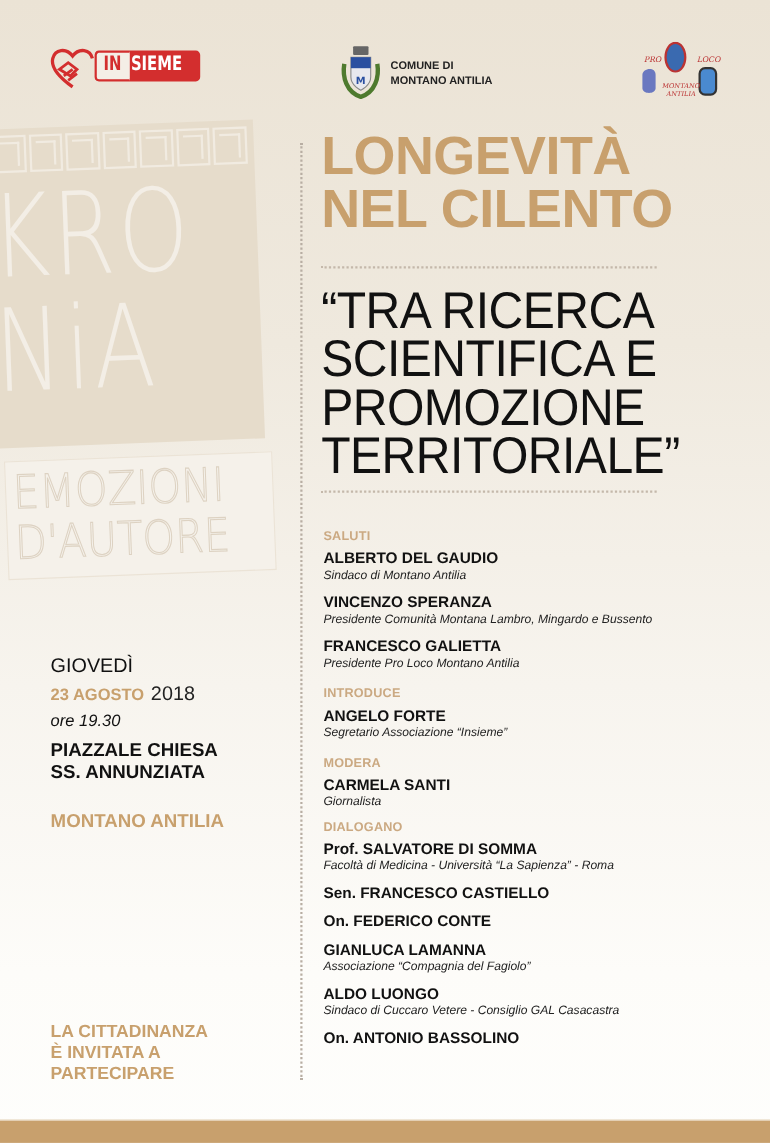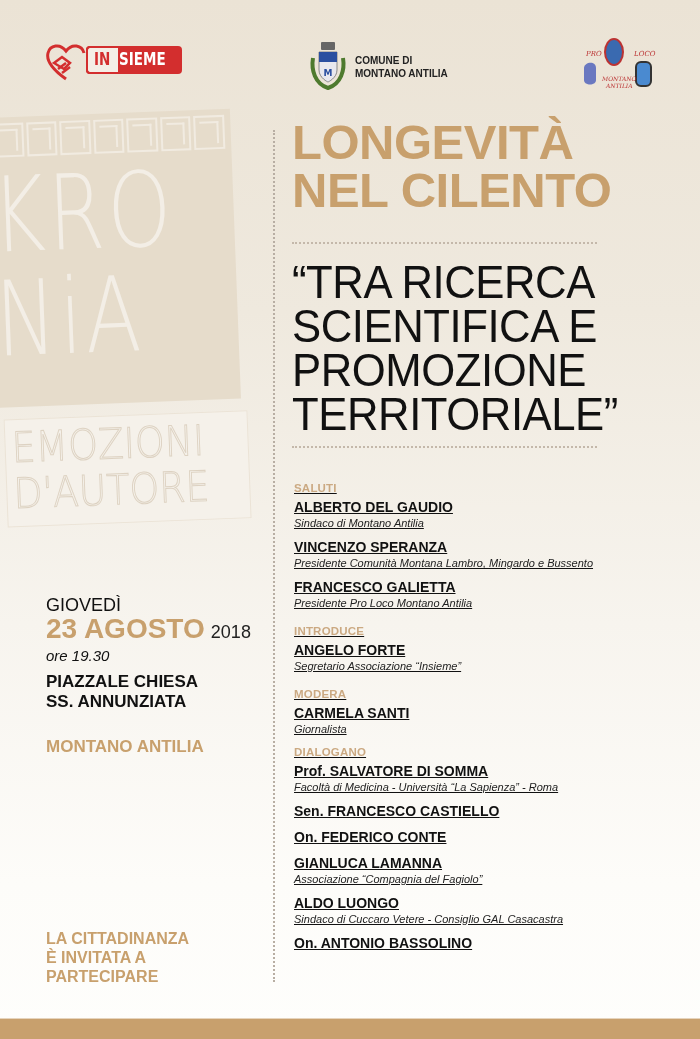--- a/index.html
+++ b/index.html
@@ -96,34 +96,34 @@
   .dots-h {
     position: absolute; left: 292px; width: 305px; height: 0;
     border-top: 2px dotted #c4b8aa;
   }
   .subtitle {
     position: absolute; left: 292px; top: 260px;
     font-size: 47px; line-height: 44px; color: #111; font-weight: normal; letter-spacing: -0.5px;
     transform: scaleX(0.93); transform-origin: left;
   }
 
-  .program { position: absolute; left: 294px; top: 481px; width: 400px; text-decoration: underline; }
+  .program { position: absolute; left: 294px; top: 481px; width: 400px; }
   .sec-label {
     font-size: 11.5px; font-weight: bold; color: #cba982; letter-spacing: 0.2px; margin-bottom: 4px; line-height: 14px;
   }
   .person { margin-bottom: 9px; }
   .person .name { font-size: 14px; font-weight: bold; color: #111; line-height: 17px; }
   .person .role { font-size: 11px; font-style: italic; color: #222; line-height: 14px; }
   .sec { margin-bottom: 2px; }
 
   
   .when { position: absolute; left: 46px; top: 570px; }
   .when .day { font-size: 18px; color: #111; line-height: 22px; margin-top: 24px; }
   .when .date-row { font-size: 22px; line-height: 26px; }
-  .when .date { font-weight: bold; color: #c8a06d; font-size: 28px; }
+  .when .date { font-weight: bold; color: #c8a06d; font-size: 15px; }
   .when .year { color: #222; font-size: 18px; }
   .when .time { font-size: 15px; font-style: italic; color: #111; margin-top: 2px; }
   .where { position: absolute; left: 46px; top: 672px; font-size: 17px; line-height: 20px; color: #111; font-weight: bold; }
   .town { position: absolute; left: 46px; top: 737px; font-size: 17px; font-weight: bold; color: #c8a06d; }
   .invite { position: absolute; left: 46px; top: 929px; font-size: 16px; font-weight: bold; color: #c8a06d; line-height: 19px; }
 </style>
 </head>
 <body>
 
 <div class="logo-insieme">

